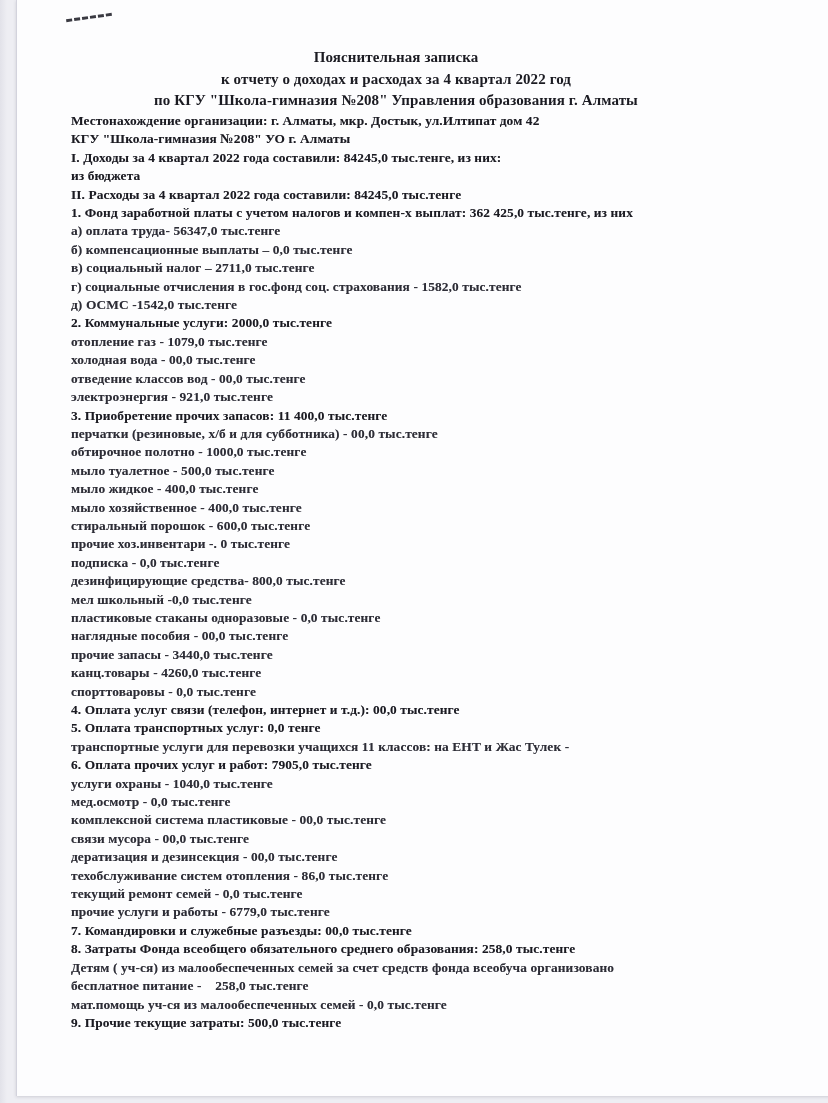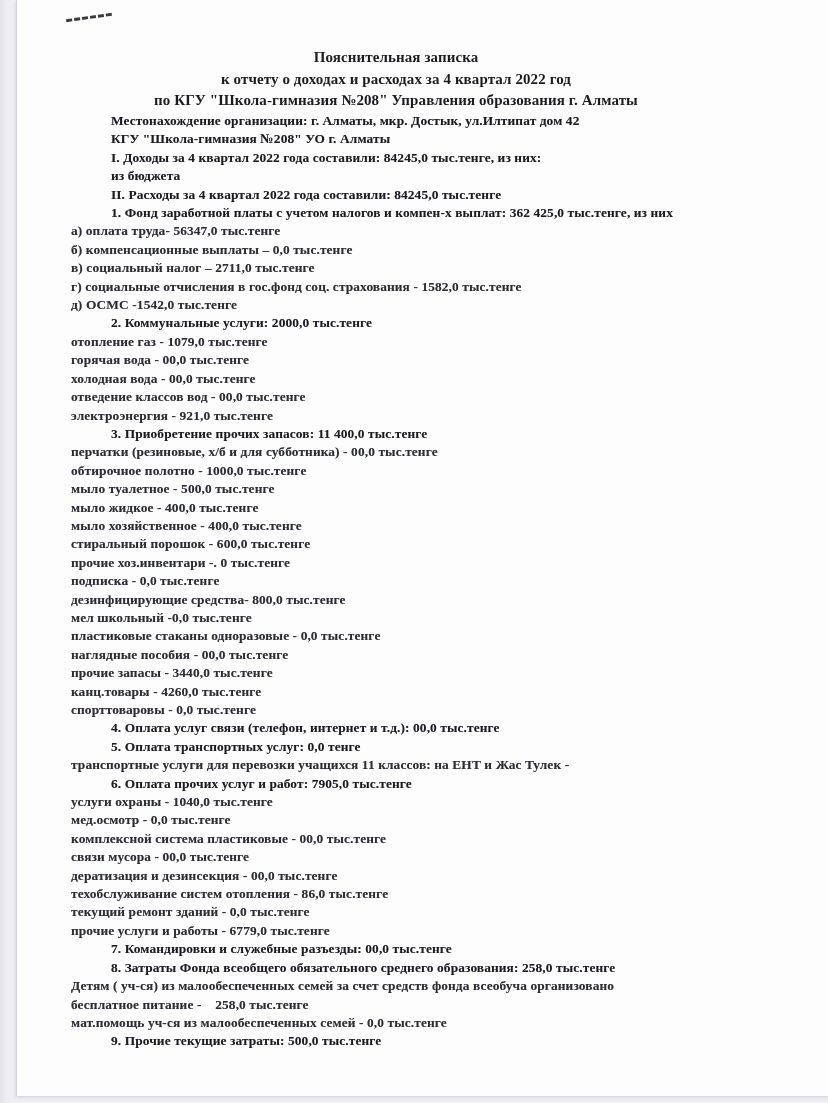--- a/index.html
+++ b/index.html
@@ -62,21 +62,20 @@
     line-height: 18.4px;
     color: #2d2d36;
     white-space: pre-wrap;
     letter-spacing: 0.1px;
     text-shadow: 0 0 0.5px rgba(45,45,60,0.35);
     font-weight: bold;
   }
   .line.bold {
     font-weight: 700;
     color: #1b1b22;
-    margin-left: 40px;
   }
 </style>
 </head>
 <body>
 
 <div class="scan-bg"></div>
 
 <div class="page">
   <div class="pen-mark"></div>
 
@@ -93,21 +92,20 @@
       <p class="line bold">из бюджета</p>
       <p class="line bold">II. Расходы за 4 квартал 2022 года составили: 84245,0 тыс.тенге</p>
       <p class="line bold">1. Фонд заработной платы с учетом налогов и компен-х выплат: 362 425,0 тыс.тенге, из них</p>
       <p class="line">а) оплата труда- 56347,0 тыс.тенге</p>
       <p class="line">б) компенсационные выплаты – 0,0 тыс.тенге</p>
       <p class="line">в) социальный налог – 2711,0 тыс.тенге</p>
       <p class="line">г) социальные отчисления в гос.фонд соц. страхования - 1582,0 тыс.тенге</p>
       <p class="line">д) ОСМС -1542,0 тыс.тенге</p>
       <p class="line bold">2. Коммунальные услуги: 2000,0 тыс.тенге</p>
       <p class="line">отопление газ - 1079,0 тыс.тенге</p>
-      <p class="line">горячая вода - 00,0 тыс.тенге</p>
       <p class="line">холодная вода - 00,0 тыс.тенге</p>
       <p class="line">отведение классов вод - 00,0 тыс.тенге</p>
       <p class="line">электроэнергия - 921,0 тыс.тенге</p>
       <p class="line bold">3. Приобретение прочих запасов: 11 400,0 тыс.тенге</p>
       <p class="line">перчатки (резиновые, х/б и для субботника) - 00,0 тыс.тенге</p>
       <p class="line">обтирочное полотно - 1000,0 тыс.тенге</p>
       <p class="line">мыло туалетное - 500,0 тыс.тенге</p>
       <p class="line">мыло жидкое - 400,0 тыс.тенге</p>
       <p class="line">мыло хозяйственное - 400,0 тыс.тенге</p>
       <p class="line">стиральный порошок - 600,0 тыс.тенге</p>
@@ -123,21 +121,21 @@
       <p class="line bold">4. Оплата услуг связи (телефон, интернет и т.д.): 00,0 тыс.тенге</p>
       <p class="line bold">5. Оплата транспортных услуг: 0,0 тенге</p>
       <p class="line">транспортные услуги для перевозки учащихся 11 классов: на ЕНТ и Жас Тулек -</p>
       <p class="line bold">6. Оплата прочих услуг и работ: 7905,0 тыс.тенге</p>
       <p class="line">услуги охраны - 1040,0 тыс.тенге</p>
       <p class="line">мед.осмотр - 0,0 тыс.тенге</p>
       <p class="line">комплексной система пластиковые - 00,0 тыс.тенге</p>
       <p class="line">связи мусора - 00,0 тыс.тенге</p>
       <p class="line">дератизация и дезинсекция - 00,0 тыс.тенге</p>
       <p class="line">техобслуживание систем отопления - 86,0 тыс.тенге</p>
-      <p class="line">текущий ремонт зданий - 0,0 тыс.тенге</p>
+      <p class="line">текущий ремонт семей - 0,0 тыс.тенге</p>
       <p class="line">прочие услуги и работы - 6779,0 тыс.тенге</p>
       <p class="line bold">7. Командировки и служебные разъезды: 00,0 тыс.тенге</p>
       <p class="line bold">8. Затраты Фонда всеобщего обязательного среднего образования: 258,0 тыс.тенге</p>
       <p class="line">Детям ( уч-ся) из малообеспеченных семей за счет средств фонда всеобуча организовано</p>
       <p class="line">бесплатное питание -    258,0 тыс.тенге</p>
       <p class="line">мат.помощь уч-ся из малообеспеченных семей - 0,0 тыс.тенге</p>
       <p class="line bold">9. Прочие текущие затраты: 500,0 тыс.тенге</p>
     </div>
 </div>
 

